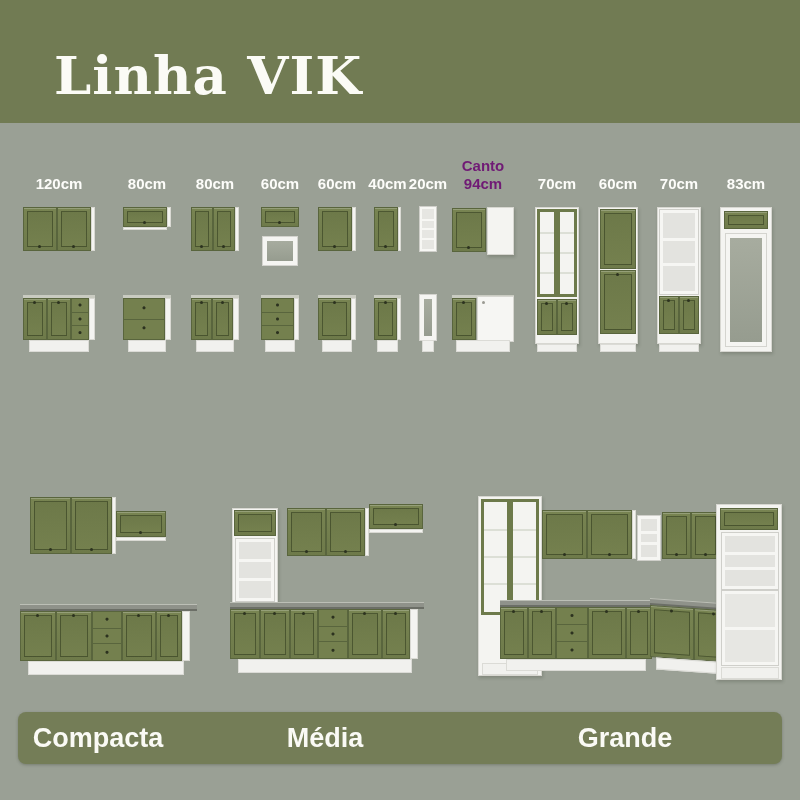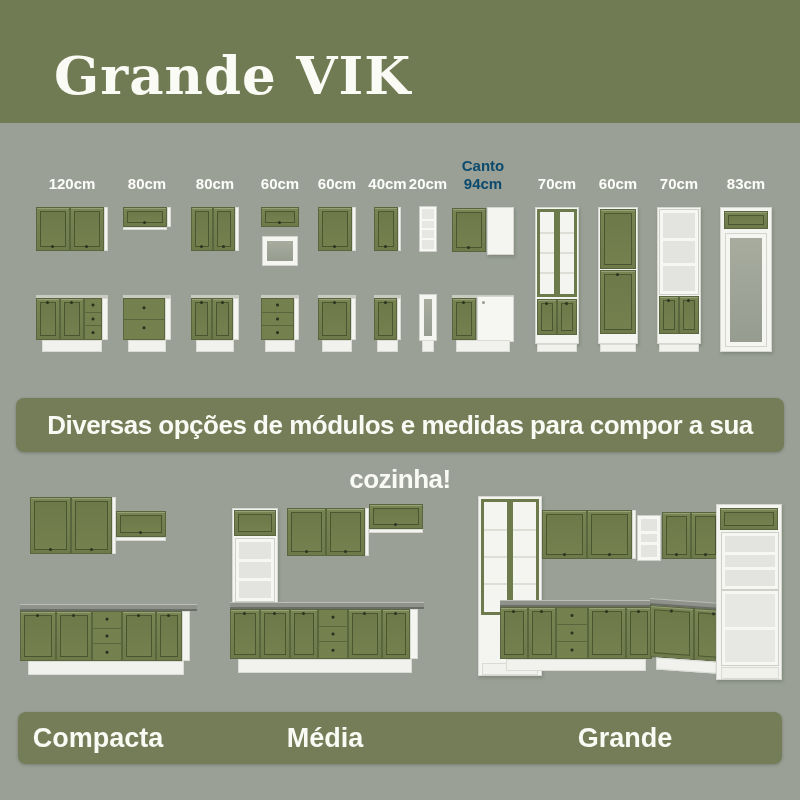--- a/index.html
+++ b/index.html
@@ -10,21 +10,21 @@
   .hdr{position:absolute;left:0;top:0;width:800px;height:123px;background:#717b53;}
   .kicker{position:absolute;left:56px;top:14px;color:#f3f3ec;font-size:27px;font-weight:700;}
   .title{position:absolute;left:54px;top:44px;color:#fbfbf6;font-size:53px;font-weight:700;
          font-family:"DejaVu Serif",serif;letter-spacing:1px;}
 
   
   .mcol{position:absolute;top:123px;height:272px;}
   .mlabel{position:absolute;top:52px;left:-30px;right:-30px;text-align:center;
           color:#fdfdfa;font-size:15px;font-weight:700;}
   .mlabel2{position:absolute;top:34px;left:-30px;right:-30px;text-align:center;
-           color:#0c4a6e;font-size:15px;font-weight:700;line-height:18px;}
+           color:#701a75;font-size:15px;font-weight:700;line-height:18px;}
   .grp{position:absolute;}
   .door{position:absolute;background:linear-gradient(180deg,#788452,#6e7a4a);
         border:1px solid #59653d;box-sizing:border-box;box-shadow:inset 0 1px 0 rgba(255,255,255,.22);}
   .door::before{content:"";position:absolute;inset:3px;border:1px solid rgba(38,47,22,.5);
         background:linear-gradient(180deg,#6d7949,#74804e);}
   .door::after{content:"";position:absolute;width:3px;height:3px;border-radius:50%;
         background:#2c321f;left:calc(50% - 2px);bottom:2px;z-index:2;}
   .door.ht::after{top:2px;bottom:auto;}
   .door.nh::after{display:none;}
   .drawers3{position:absolute;background:#74804e;border:1px solid #59653d;box-sizing:border-box;
@@ -81,26 +81,26 @@
         border-radius:8px;box-shadow:0 1px 3px rgba(40,45,30,.3);}
   .sizelabel{position:absolute;top:0;height:52px;line-height:52px;text-align:center;
         color:#fafaf5;font-size:27px;font-weight:700;}
 </style>
 </head>
 <body>
 
 <div class="page">
 
   <div class="hdr">
-    <div class="title">Grande VIK</div>
+    <div class="title">Linha VIK</div>
   </div>
 
   <div>
 
-    <div class="mcol" style="left:36px;width:72px">
+    <div class="mcol" style="left:23px;width:72px">
       <div class="mlabel">120cm</div>
       <div class="grp" style="left:0;top:84px;width:72px;height:44px">
         <div class="door" style="left:0;top:0;width:34px;height:44px"></div>
         <div class="door" style="left:34px;top:0;width:34px;height:44px"></div>
         <div class="side" style="left:68px;top:0;width:4px;height:44px"></div>
       </div>
       <div class="grp" style="left:0;top:172px;width:72px;height:57px">
         <div class="counter" style="left:0;top:0;width:72px"></div>
         <div class="door ht" style="left:0;top:3px;width:24px;height:42px"></div>
         <div class="door ht" style="left:24px;top:3px;width:24px;height:42px"></div>
@@ -241,23 +241,20 @@
 
     <div class="mcol" style="left:720px;width:52px">
       <div class="mlabel">83cm</div>
       <div class="carc" style="left:0;top:84px;width:52px;height:145px">
         <div class="door nh" style="left:3px;top:3px;width:44px;height:18px"></div>
         <div class="niche" style="left:5px;top:26px;width:40px;height:112px"></div>
       </div>
     </div>
   </div>
 
-  <div class="banner">
-    <span>Diversas opções de módulos e medidas para compor a sua cozinha!</span>
-  </div>
 
   <div>
 
     <div class="grp" style="left:18px;top:490px;width:196px;height:200px">
       <div class="grp" style="left:12px;top:7px;width:86px;height:57px">
         <div class="door" style="left:0;top:0;width:41px;height:57px"></div>
         <div class="door" style="left:41px;top:0;width:41px;height:57px"></div>
         <div class="side" style="left:82px;top:0;width:4px;height:57px"></div>
       </div>
       <div class="grp" style="left:98px;top:21px;width:50px;height:30px">

